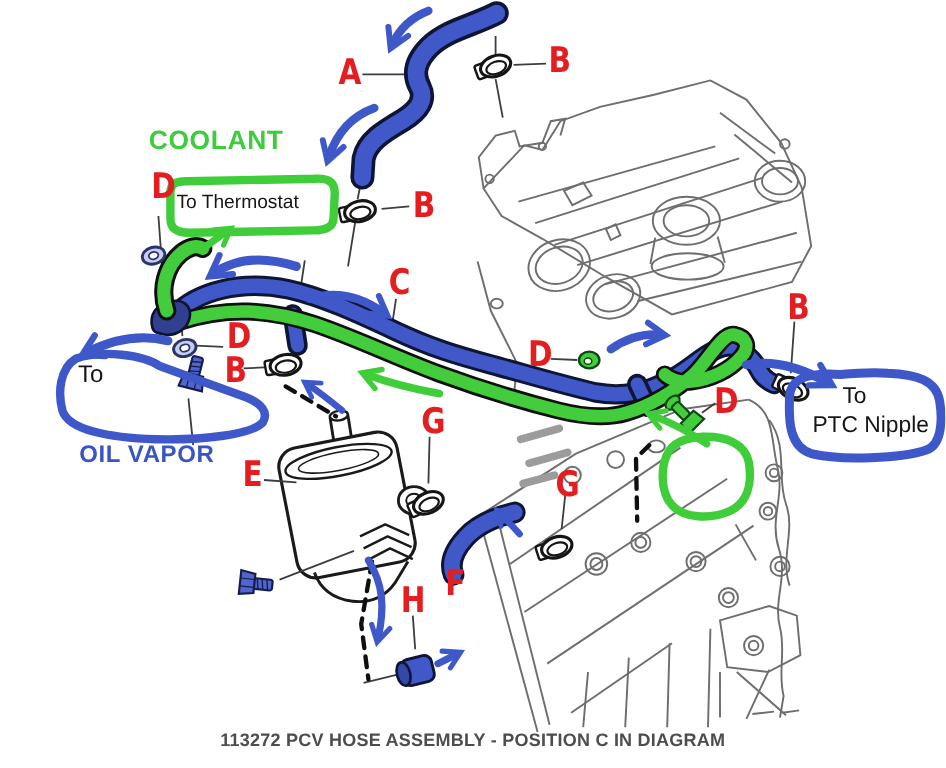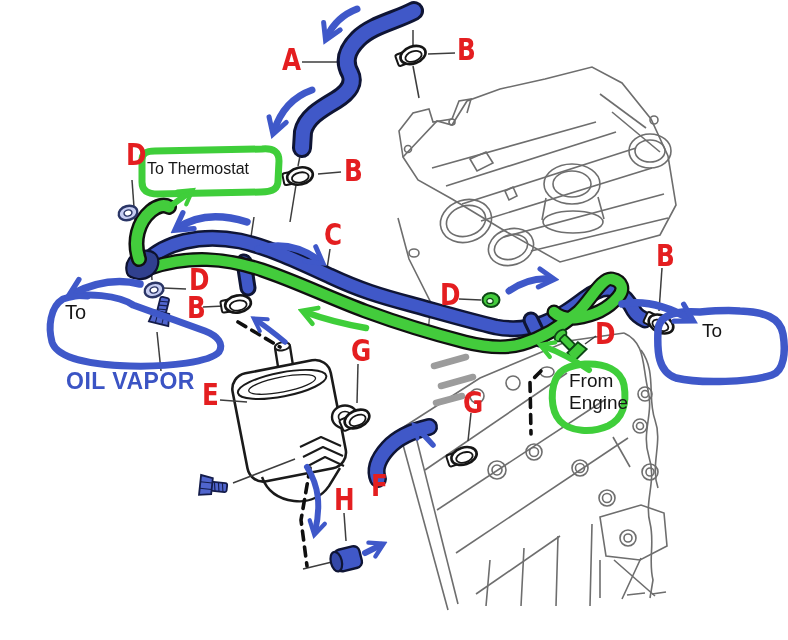--- a/index.html
+++ b/index.html
@@ -5,21 +5,21 @@
   html,body{margin:0;padding:0;background:#fff;}
   .stage{position:relative;width:788px;height:640px;background:#ffffff;overflow:hidden;
          font-family:"Liberation Sans",sans-serif;}
   .stage svg{position:absolute;left:0;top:0;}
   .txt{position:absolute;white-space:pre;color:#161616;}
   .red-label{position:absolute;font-family:"DejaVu Sans",sans-serif;font-weight:800;
              font-size:28px;line-height:1;color:var(--red-label);transform:scale(.88,1.05);
              transform-origin:left top;}
   .flow{font-weight:800;letter-spacing:.5px;}
   .coolant{left:124px;top:104px;font-size:22px;color:var(--coolant-green);}
-  .oil-vapor{left:66px;top:368px;font-size:23px;color:var(--oil-vapor-blue);}
+  .oil-vapor{left:66px;top:368px;font-size:20px;color:var(--oil-vapor-blue);}
   .co-thermo{left:147px;top:160px;font-size:16px;}
   .co-intake{left:65px;top:301px;font-size:20px;line-height:23px;}
   .co-from{left:569px;top:370px;font-size:19px;line-height:22px;}
   .co-ptc-1{left:702px;top:320px;font-size:19px;}
   .co-ptc-2{left:677px;top:344px;font-size:19px;}
   .caption{position:absolute;left:0;top:609px;width:100%;text-align:center;
            font-size:15px;font-weight:bold;color:var(--caption-gray);letter-spacing:.2px;}
   
   .ln{stroke:var(--line-art-gray);stroke-width:1.6;fill:none;}
   .ink{stroke:#1a1a1a;fill:none;stroke-width:2.4;stroke-linejoin:round;}
@@ -274,37 +274,39 @@
     <path class="ab" stroke-width="7.5" marker-end="url(#mb)" d="M622,304 Q653,298 690,319"></path>
     <path class="ab" stroke-width="5.5" marker-end="url(#mb)" d="M433,445 Q423,434 416,427"></path>
     <path class="ab" stroke-width="6" marker-end="url(#mb)" d="M307,467 C319,486 321,506 315,532"></path>
     <path class="ab" stroke-width="6" marker-end="url(#mb)" d="M365,553 L381,545"></path>
     <path class="ag" stroke-width="6.5" marker-end="url(#mg)" d="M366,328 Q332,322 305,312"></path>
     <path class="ag" stroke-width="6" marker-end="url(#mg)" d="M589,370 Q567,355 543,346"></path>
     <path class="ag" stroke-width="6" marker-end="url(#mg)" d="M172,205 L190,192"></path>
   </g>
 </svg>
 
+<div class="txt flow coolant">COOLANT</div>
 <div class="txt flow oil-vapor">OIL VAPOR</div>
 
 <div class="txt co-thermo">To Thermostat</div>
 <div class="txt co-intake"><span style="display:block">To</span></div>
-<div class="txt co-from"><span style="display:block">From</span><span style="display:block">Engine</span></div>
 <div class="txt co-ptc-1">To</div>
+<div class="txt co-ptc-2">PTC Nipple</div>
 
 <div class="red-label" style="left:282px;top:46px">A</div>
 <div class="red-label" style="left:457px;top:36px">B</div>
 <div class="red-label" style="left:344px;top:157px">B</div>
 <div class="red-label" style="left:187px;top:294px">B</div>
 <div class="red-label" style="left:656px;top:242px">B</div>
 <div class="red-label" style="left:324px;top:221px">C</div>
 <div class="red-label" style="left:126px;top:141px">D</div>
 <div class="red-label" style="left:189px;top:266px">D</div>
 <div class="red-label" style="left:440px;top:281px">D</div>
 <div class="red-label" style="left:595px;top:320px">D</div>
 <div class="red-label" style="left:202px;top:381px">E</div>
 <div class="red-label" style="left:371px;top:472px">F</div>
 <div class="red-label" style="left:351px;top:337px">G</div>
 <div class="red-label" style="left:463px;top:389px">G</div>
 <div class="red-label" style="left:334px;top:486px">H</div>
 
+<div class="caption">113272 PCV HOSE ASSEMBLY - POSITION C IN DIAGRAM</div>
 
 </div>
 
 </body></html>

